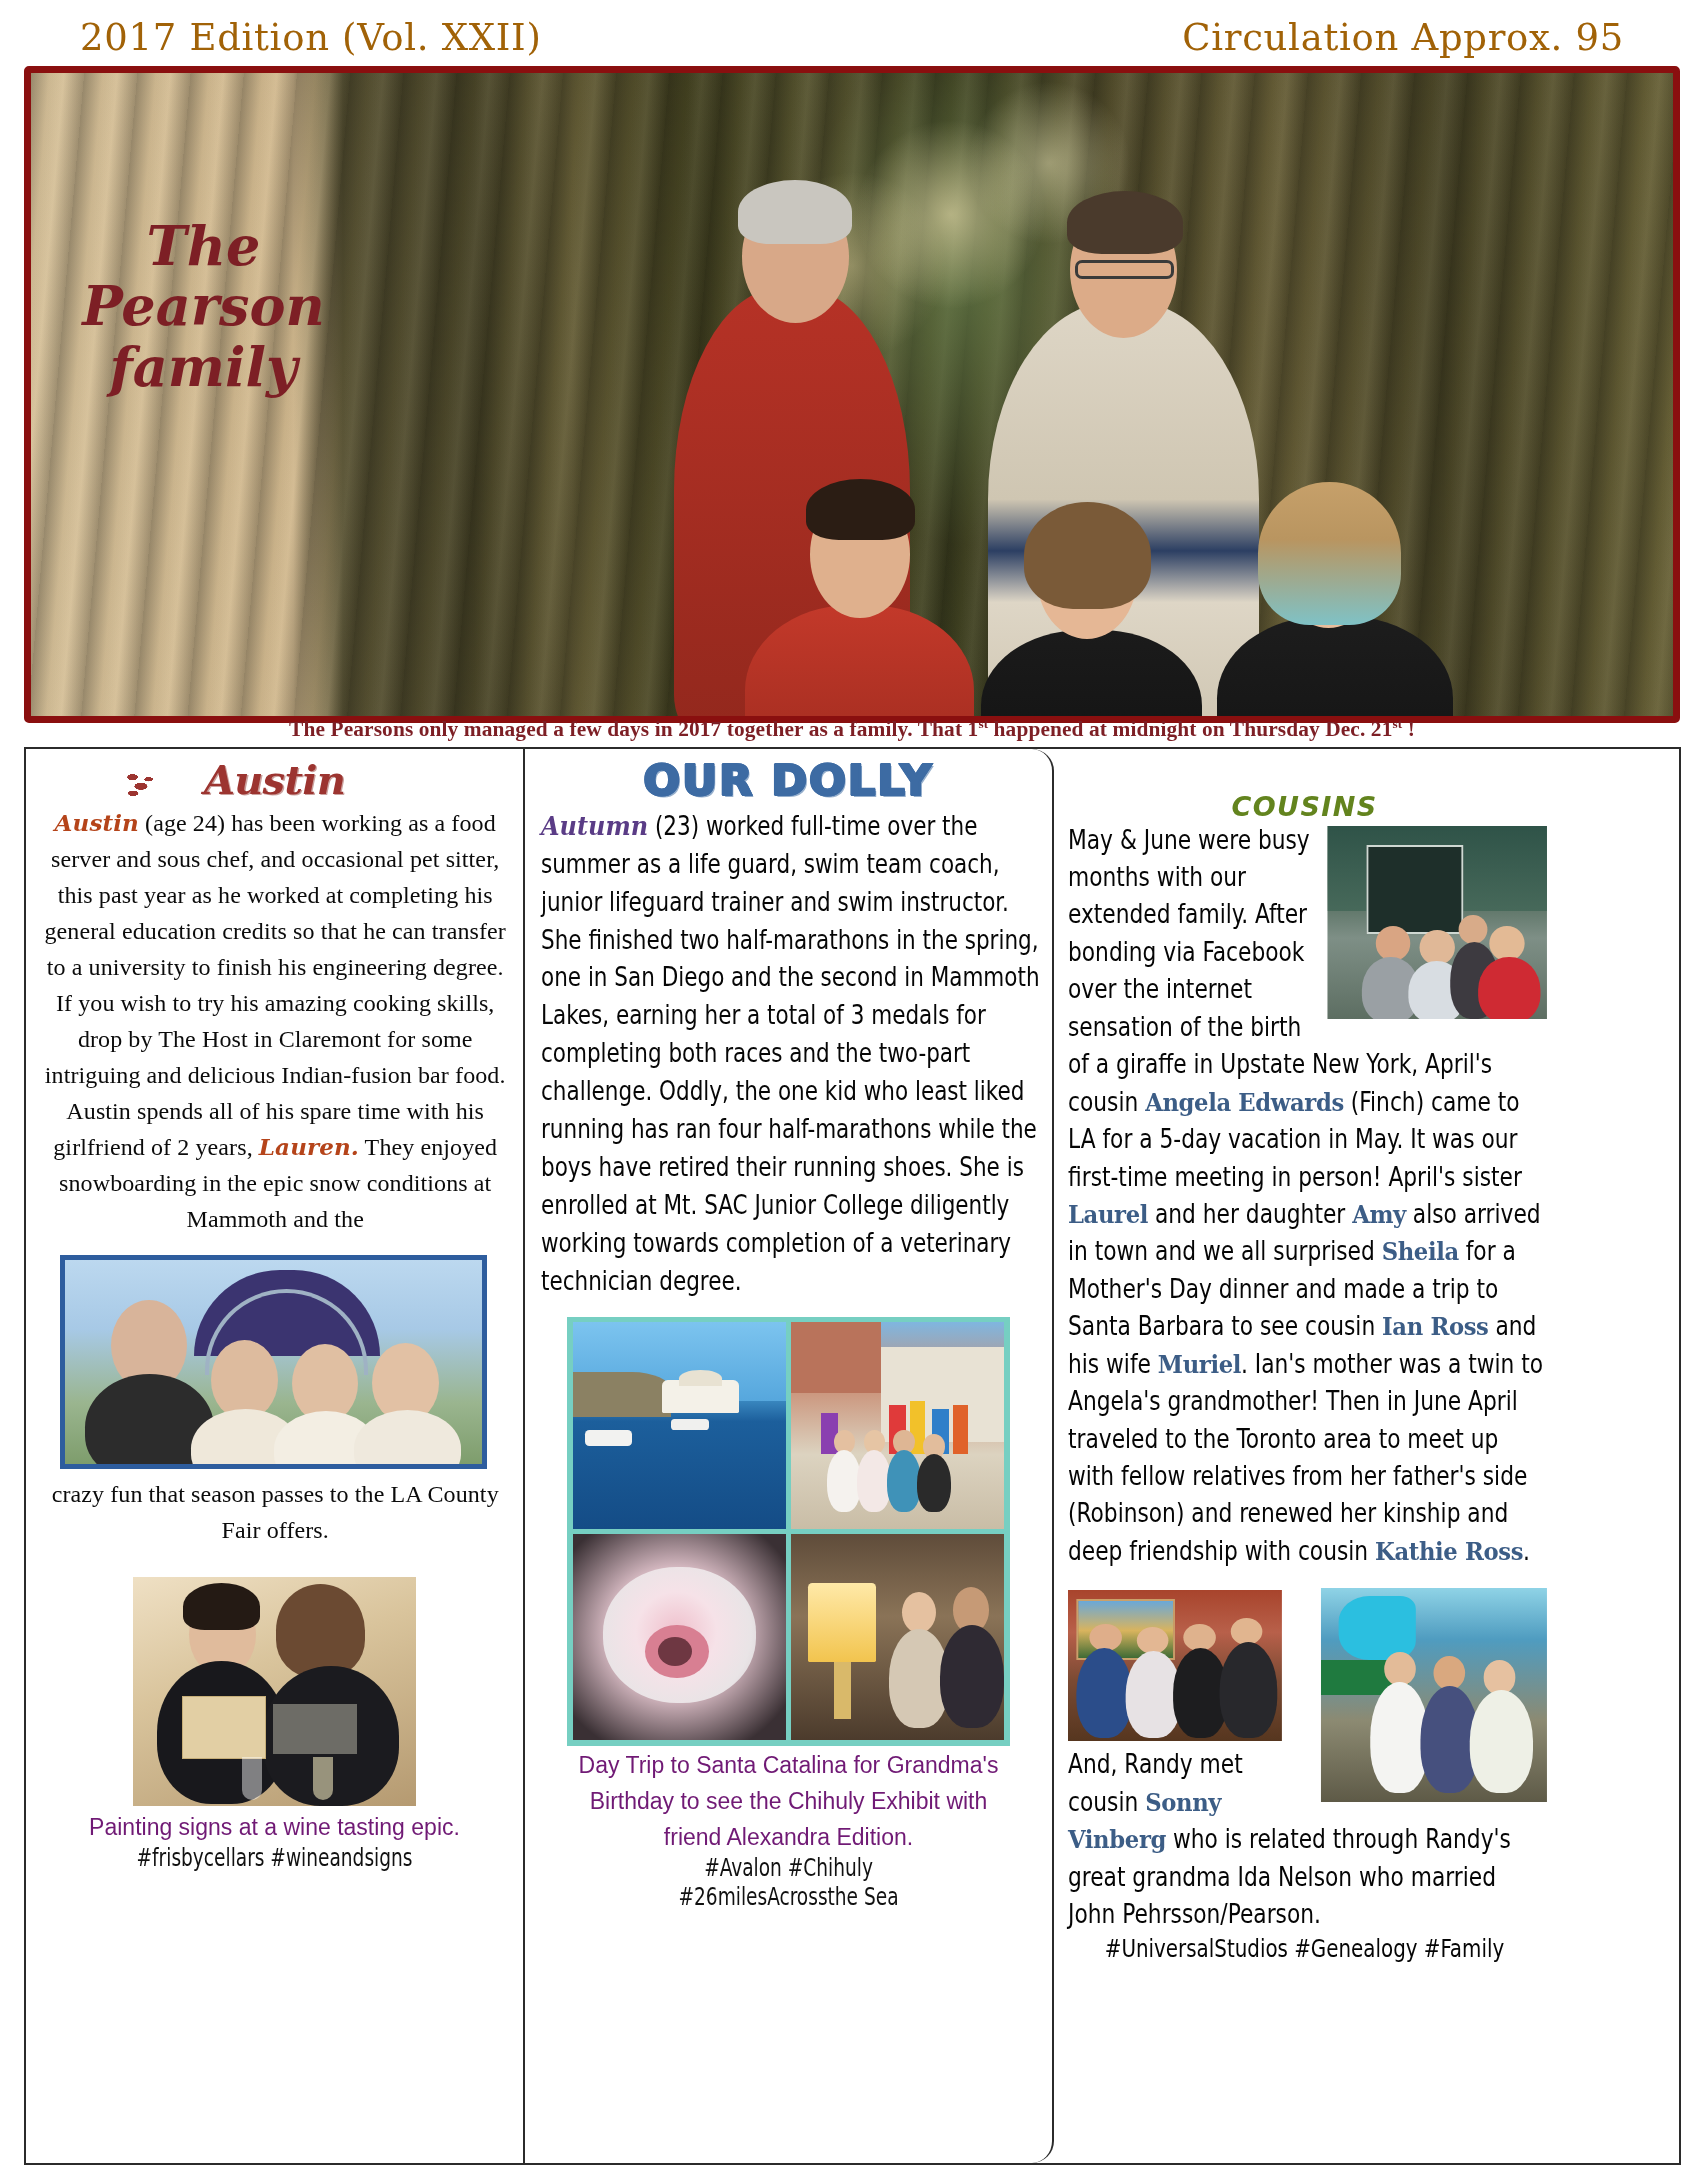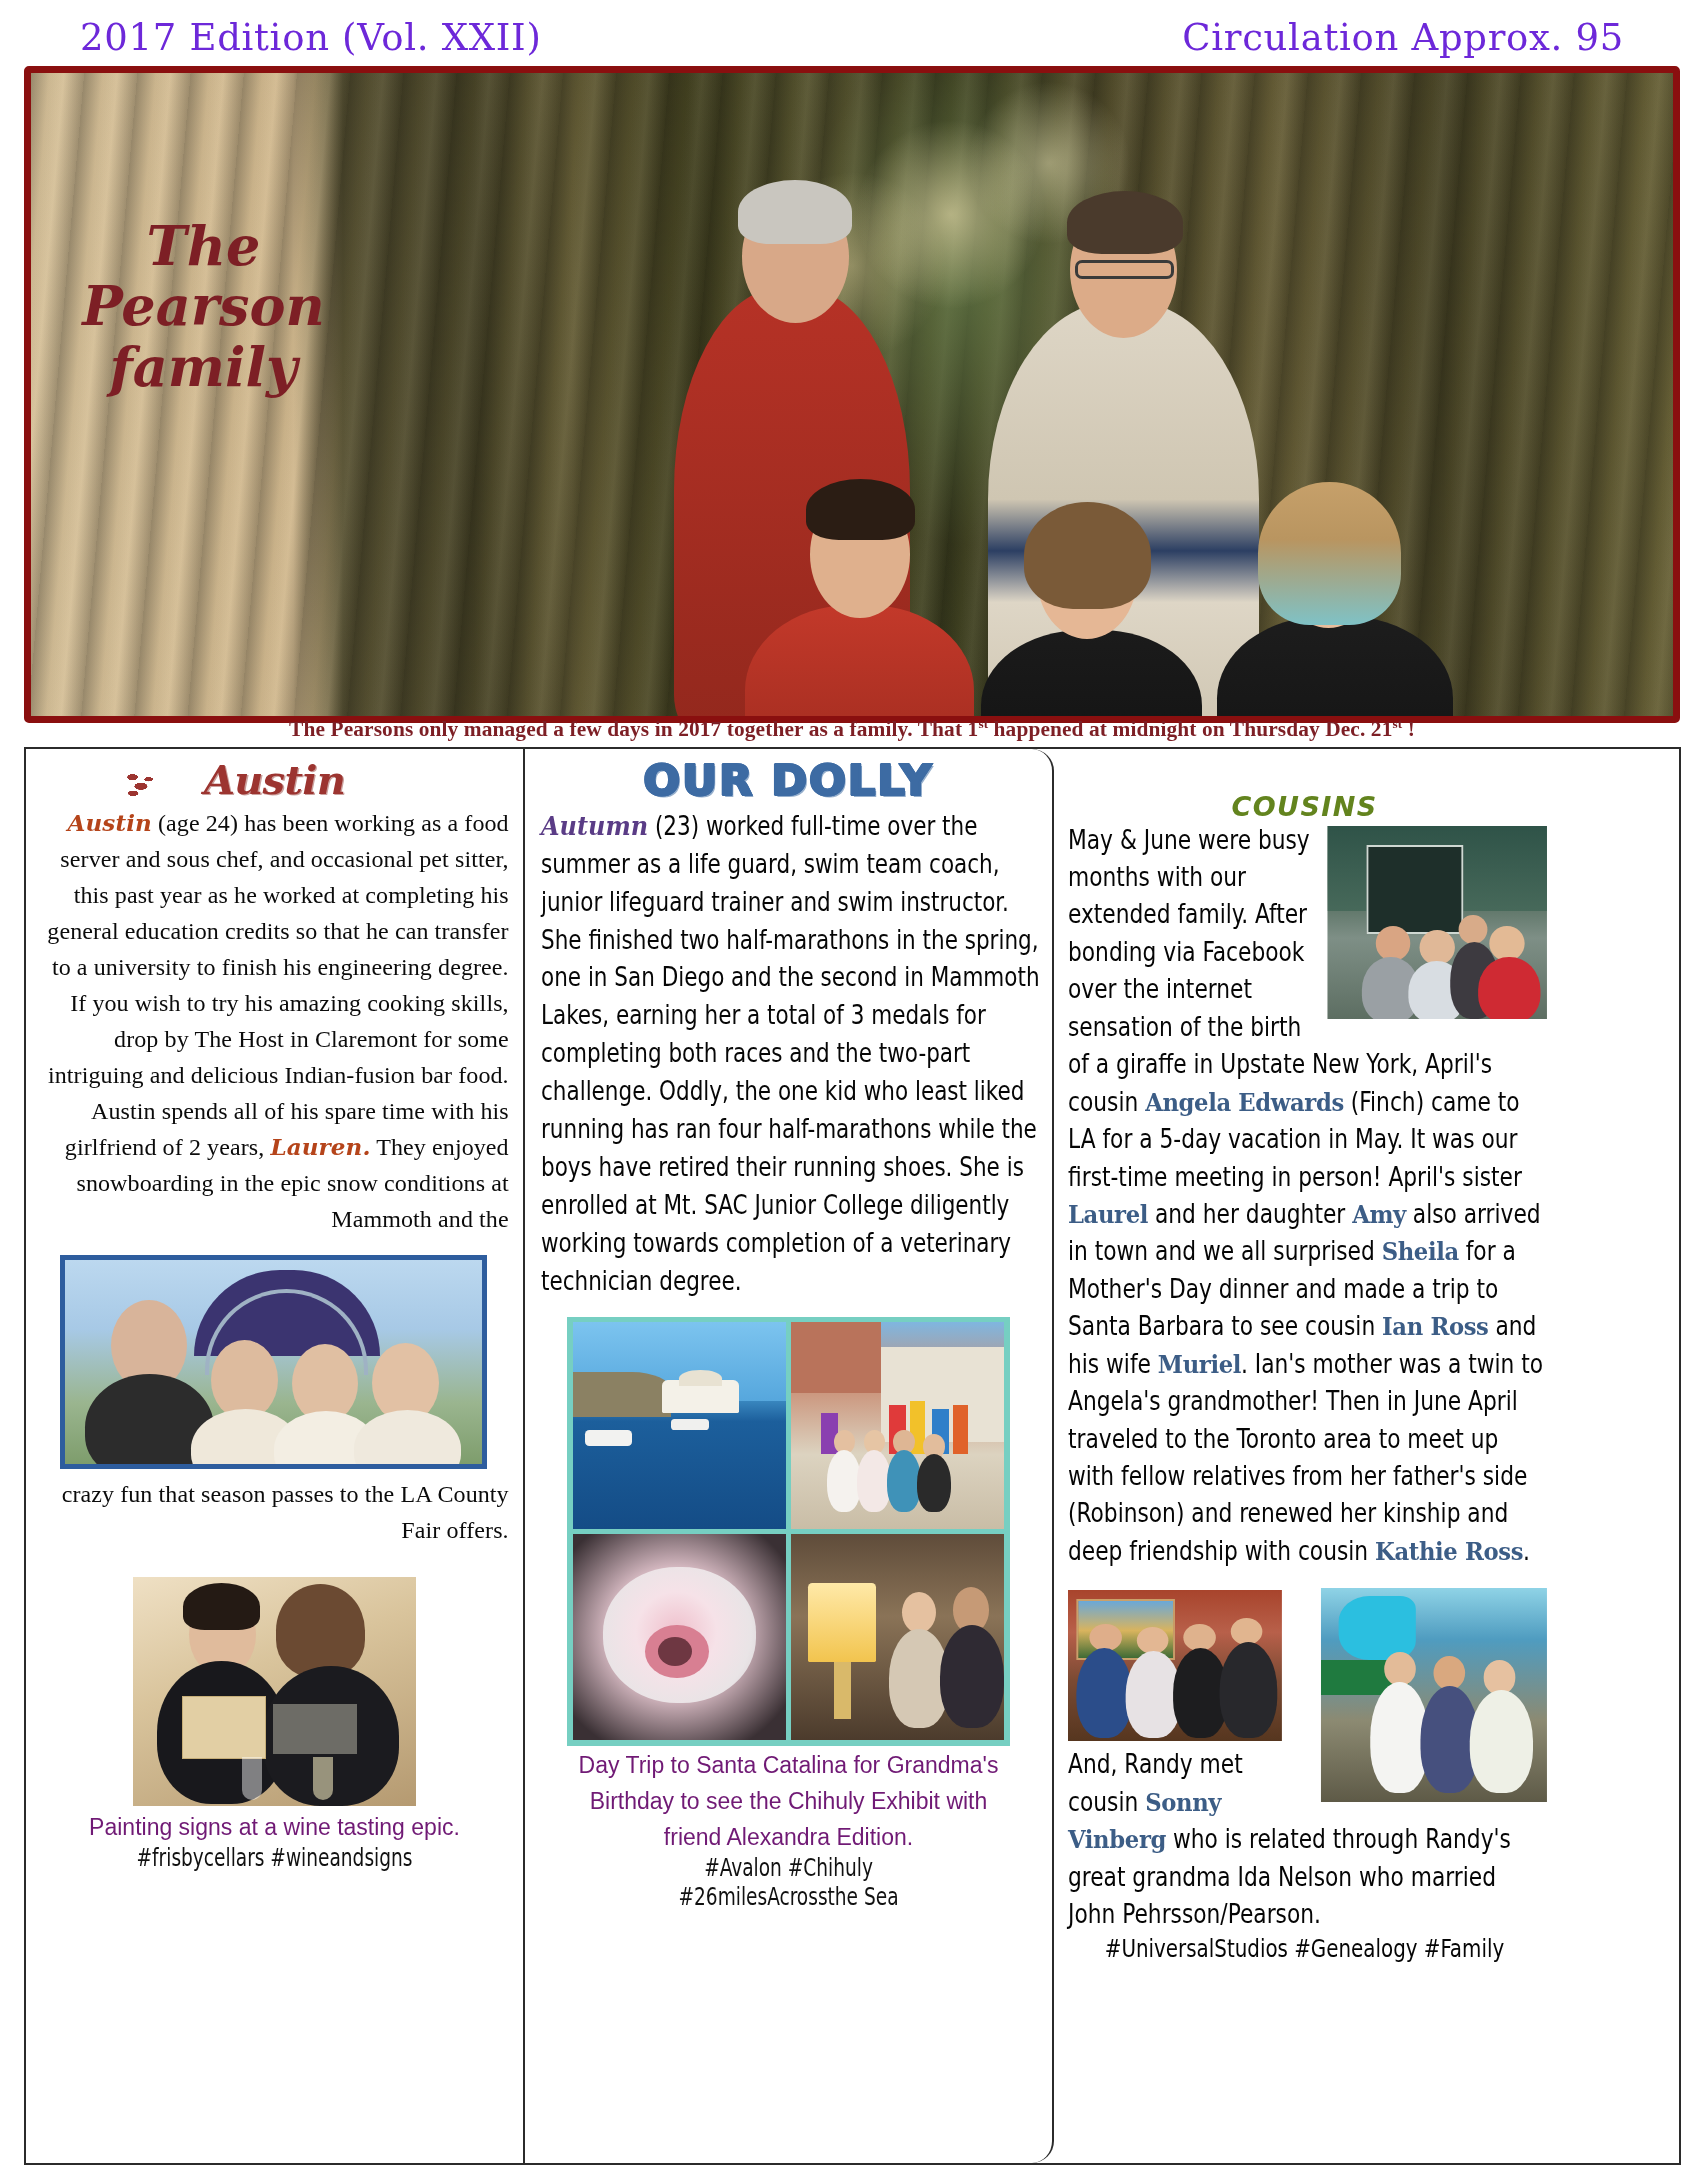--- a/index.html
+++ b/index.html
@@ -20,21 +20,21 @@
     position: absolute;
     top: 4.3px; left: 0; width: 1704px; height: 66px;
     display: flex;
     justify-content: space-between;
     align-items: center;
     padding: 0 80px 0 80px;
   }
   .edition-line, .circulation-line {
     font-family: "DejaVu Serif", serif;
     font-size: 37px;
-    color: #6d28d9;
+    color: #a16207;
     letter-spacing: 0.7px;
     white-space: nowrap;
     font-weight: 400;
   }
 
   
   .hero-frame {
     position: absolute;
     top: 66px; left: 24px;
     width: 1656px; height: 657px;
@@ -135,21 +135,21 @@
       radial-gradient(ellipse 8.6px 5px at 18% 20%, #9c3430 60%, transparent 62%),
       radial-gradient(ellipse 10.7px 5.7px at 45% 55%, #9c3430 60%, transparent 62%),
       radial-gradient(ellipse 8.6px 4.3px at 20% 82%, #9c3430 60%, transparent 62%),
       radial-gradient(ellipse 7.1px 3.6px at 70% 28%, #9c3430 60%, transparent 62%);
   }
   .austin-body {
     font-family: "Liberation Serif", serif;
     font-size: 24px;
     line-height: 1.50;
     color: #0b0b0b;
-    text-align: right;
+    text-align: center;
     margin: 1.4px 4.3px 0 5.7px;
     letter-spacing: 0.1px;
   }
   .name-austin, .name-lauren {
     font-family: "DejaVu Serif", serif;
     font-weight: bold;
     font-style: italic;
     color: #b5441a;
     font-size: 0.96em;
   }

